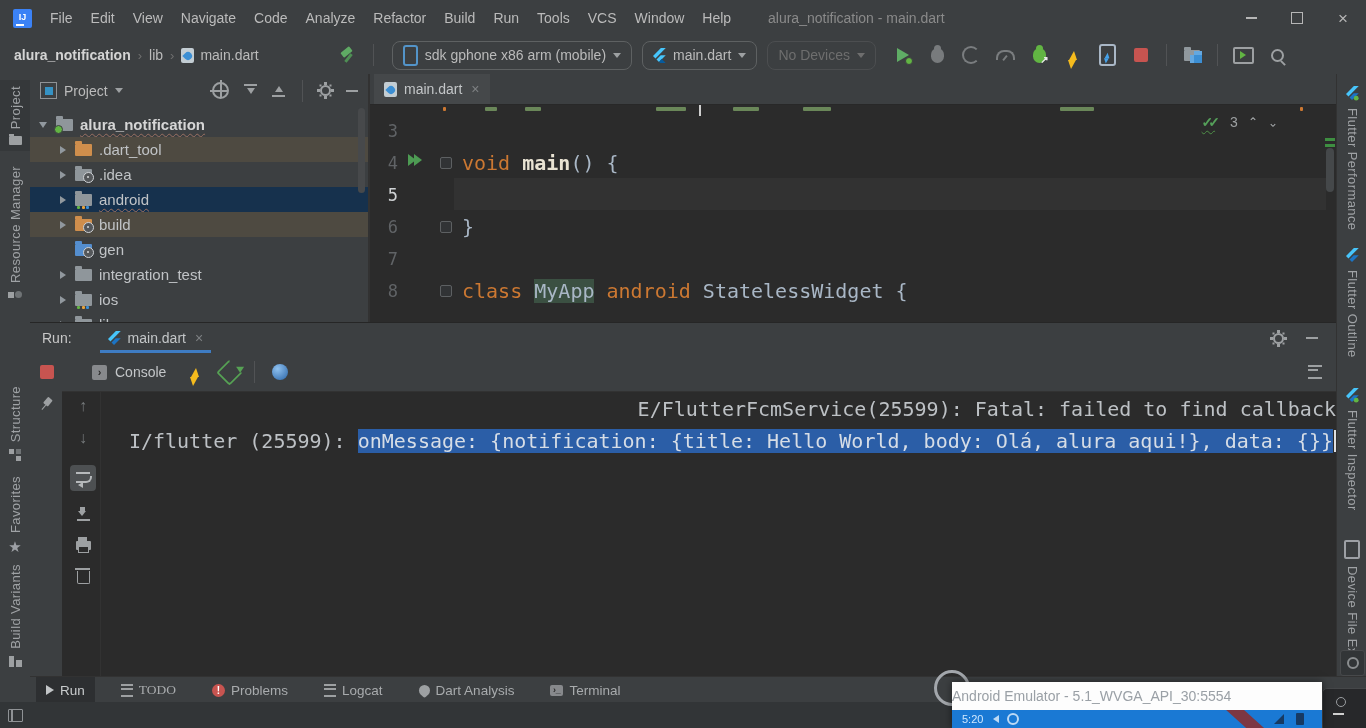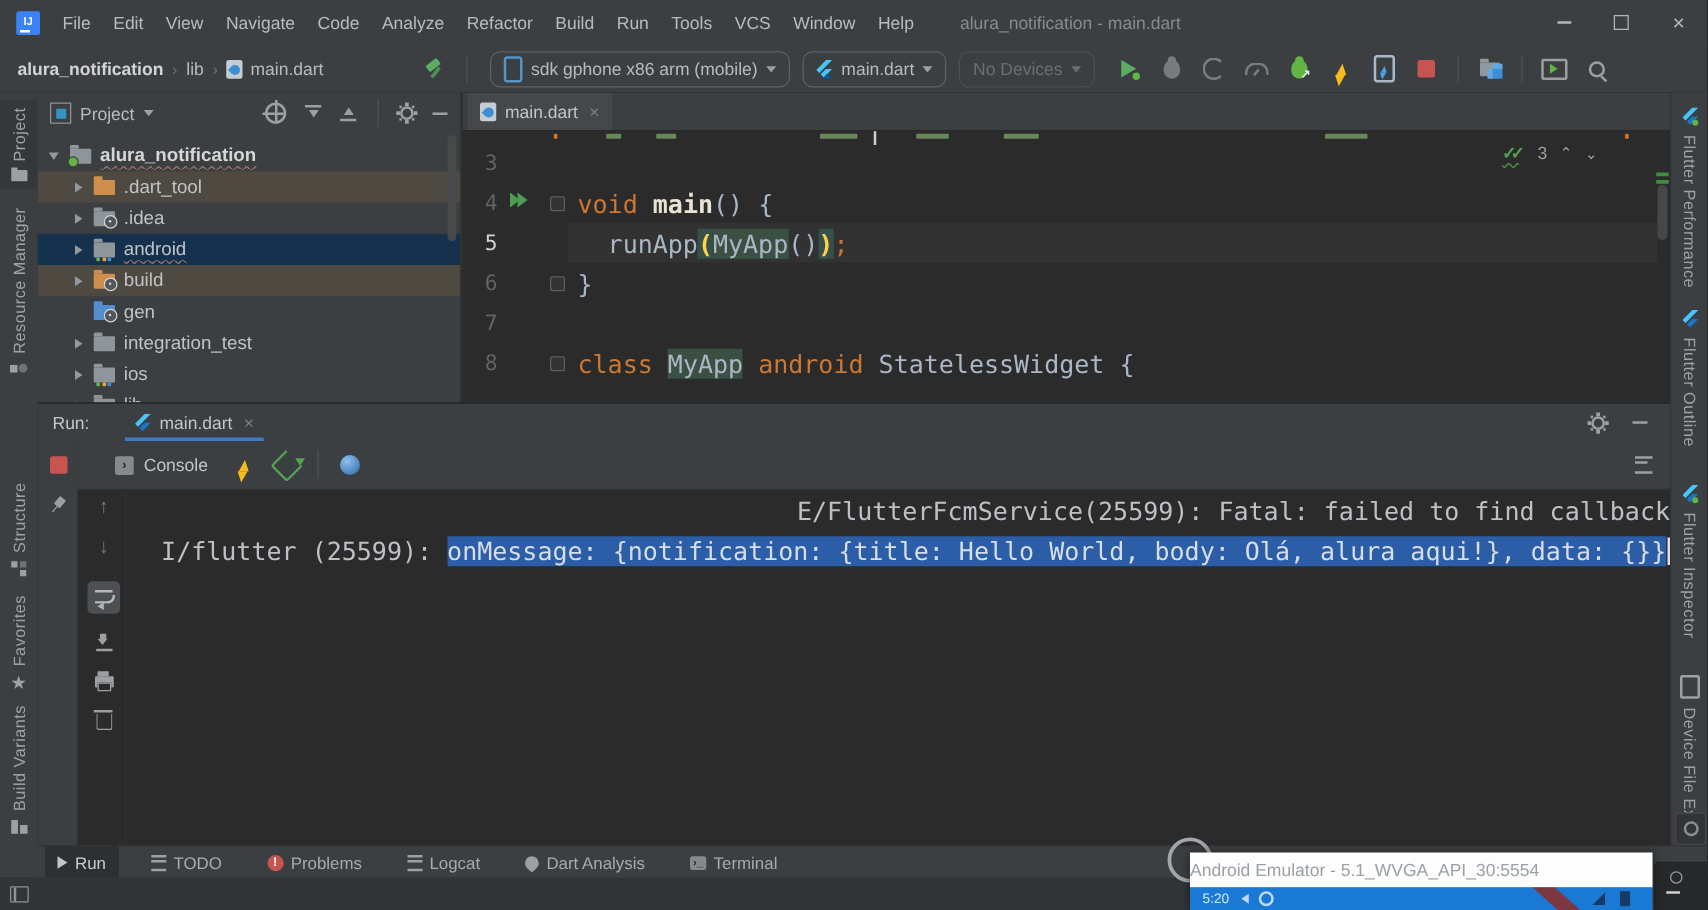--- a/index.html
+++ b/index.html
@@ -496,21 +496,20 @@
 
       <div class="runarrow" style="top:50px;">
           <i></i>
           <i></i>
         </div>
       <div class="foldsq" style="top:53px;"></div>
       <div class="foldsq" style="top:117px;"></div>
       <div class="foldsq" style="top:181px;"></div>
 
       <div class="code-row" style="top:43px;"><span class="tok-kw">void</span><span> </span><span class="tok-fn">main</span><span>() {</span></div>
-      <div class="code-row" style="top:75px;"><span>  runApp</span><span class="tok-paren">(</span><span class="tok-hl">MyApp</span><span>()</span><span class="tok-paren">)</span><span class="tok-semi">;</span></div>
       <div class="code-row" style="top:107px;"><span>}</span></div>
       <div class="code-row" style="top:171px;"><span class="tok-kw">class</span><span> </span><span class="tok-hl">MyApp</span><span> </span><span class="tok-kw">android</span><span> StatelessWidget {</span></div>
 
       <div class="insp">
         <span class="checks">✓✓</span>
         <span>3</span>
         <span class="chev-ud">⌃</span>
         <span class="chev-ud" style="transform:rotate(180deg);">⌃</span>
       </div>
       <div class="emark" style="top:34px;"></div>
@@ -581,21 +580,21 @@
       <div class="con-row"><span>E/FlutterFcmService(25599): Fatal: failed to find callback</span></div>
       <div class="con-row"><span>I/flutter (25599): </span><span class="con-sel">onMessage: {notification: {title: Hello World, body: Olá, alura aqui!}, data: {}}</span><span class="caret"></span></div>
     </div>
   </div>
 
   <div class="abs botbar">
     <div class="bitem active" style="margin-left:6px;">
       <span class="bplay"></span>
       <span>Run</span>
     </div>
-    <div class="bitem" style="margin-left:16px;">
+    <div class="bitem" style="margin-left:16px;font-family:Liberation Serif, serif;">
       <span class="list-ic"></span>
       <span>TODO</span>
     </div>
     <div class="bitem" style="margin-left:16px;">
       <span class="prob-ic">!</span>
       <span>Problems</span>
     </div>
     <div class="bitem" style="margin-left:16px;">
       <span class="list-ic"></span>
       <span>Logcat</span>

